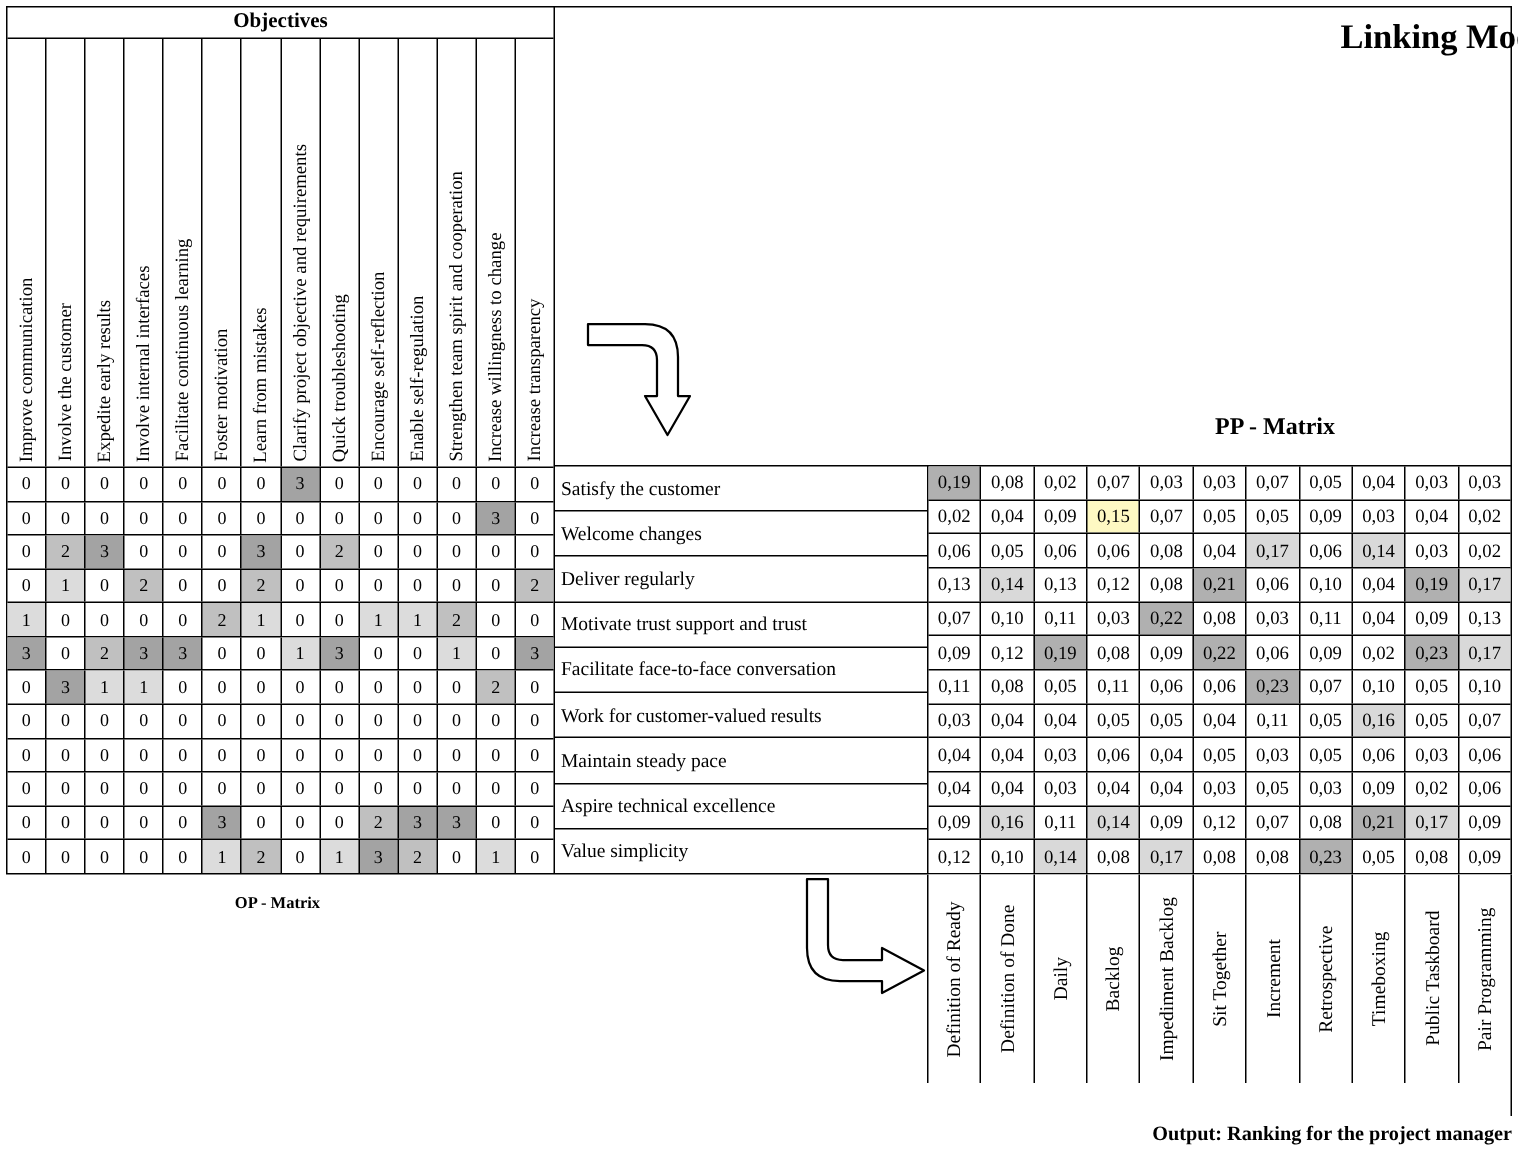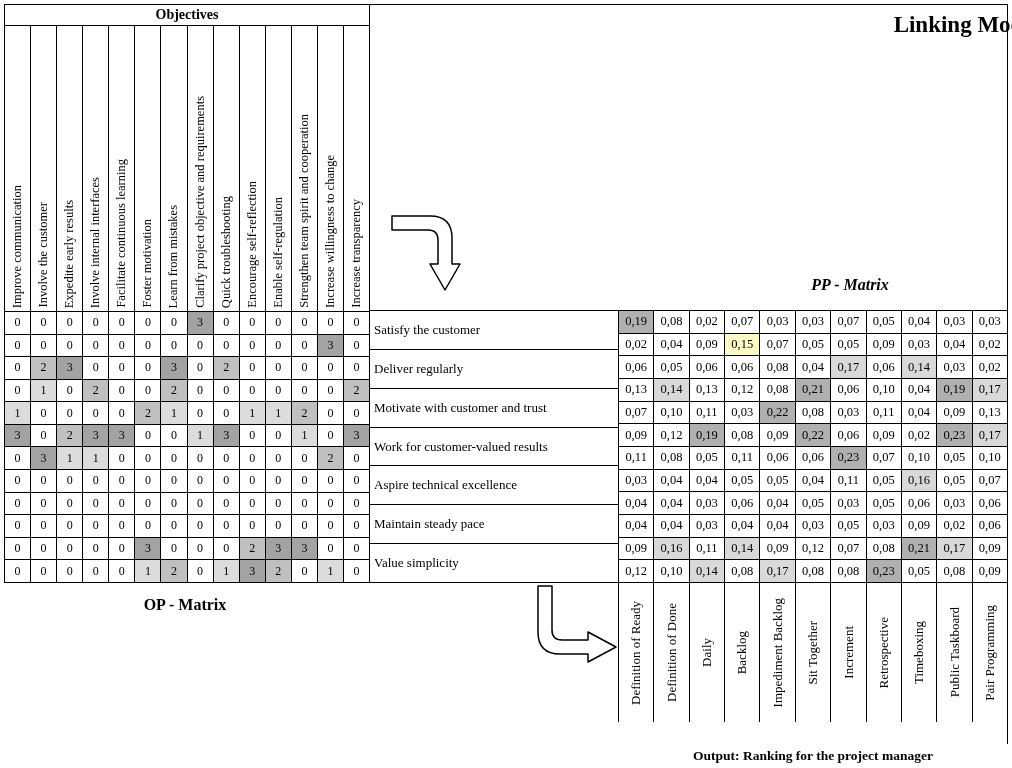--- a/index.html
+++ b/index.html
@@ -47,26 +47,26 @@
   .practice-col { flex:1 1 0; display:flex; align-items:center; justify-content:center; overflow:hidden; }
   .practice-col + .practice-col { border-left:1px solid #000; }
   .practice-col span { writing-mode:vertical-rl; transform:rotate(180deg); font-size:13px;
                        line-height:1.05; white-space:nowrap; }
   .practices-header { position:absolute; left:618px; top:722px; width:390px; height:22px;
                       border:1px solid #000; text-align:center; font-weight:bold;
                       font-size:14px; line-height:20px; background:#fff; }
 
   
   .pp-label  { position:absolute; top:276px; left:750px; width:200px; text-align:center;
-               font-weight:bold; font-size:16px;font-style:italic; }
+               font-weight:bold; font-size:16px; }
   .op-label  { position:absolute; top:596px; left:85px;  width:200px; text-align:center;
-               font-weight:bold; font-size:16px; }
+               font-weight:bold; font-size:11px; }
   .principles-label { position:absolute; top:585px; left:318px; width:200px; text-align:center;
                font-weight:bold; font-size:14.5px; }
-  .output-label { position:absolute; top:748px; left:618px; width:390px; text-align:center;
+  .output-label { position:absolute; top:748px; left:618px; width:390px; text-align:right;
                font-weight:bold; font-size:13.5px; }
 
   .arrow { position:absolute; }
   .arrow1 { left:390px; top:208px; }
   .arrow2 { left:528px; top:584px; }
 </style>
 </head>
 <body>
 
 <div class="canvas">
@@ -312,25 +312,27 @@
           <div class="op-cell" style="background: rgb(192, 192, 192);">2</div>
           <div class="op-cell">0</div>
           <div class="op-cell" style="background: rgb(220, 220, 220);">1</div>
           <div class="op-cell">0</div>
         </div>
       </div>
   </div>
 
   <div class="principles">
       <div class="principle-row">Satisfy the customer</div>
+      <div class="principle-row">Welcome changes</div>
       <div class="principle-row">Deliver regularly</div>
-      <div class="principle-row">Motivate with customer and trust</div>
+      <div class="principle-row">Motivate trust support and trust</div>
+      <div class="principle-row">Facilitate face-to-face conversation</div>
       <div class="principle-row">Work for customer-valued results</div>
+      <div class="principle-row">Maintain steady pace</div>
       <div class="principle-row">Aspire technical excellence</div>
-      <div class="principle-row">Maintain steady pace</div>
       <div class="principle-row">Value simplicity</div>
     </div>
 
   <div class="pp-matrix">
       <div class="pp-row">
         <div class="pp-cell" style="background: rgb(176, 176, 176);">0,19</div>
         <div class="pp-cell">0,08</div>
         <div class="pp-cell">0,02</div>
         <div class="pp-cell">0,07</div>
         <div class="pp-cell">0,03</div>

